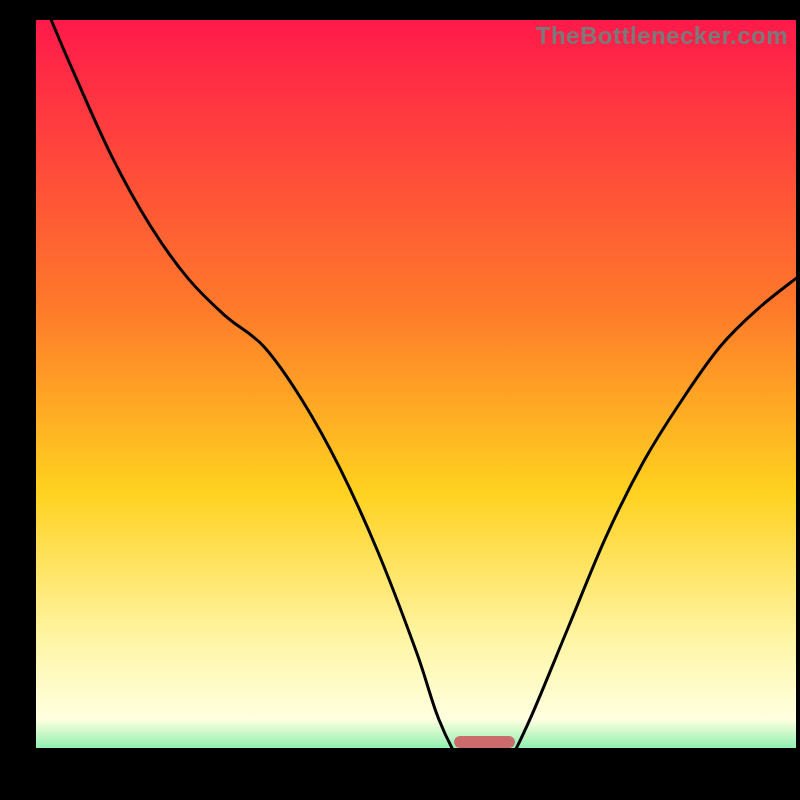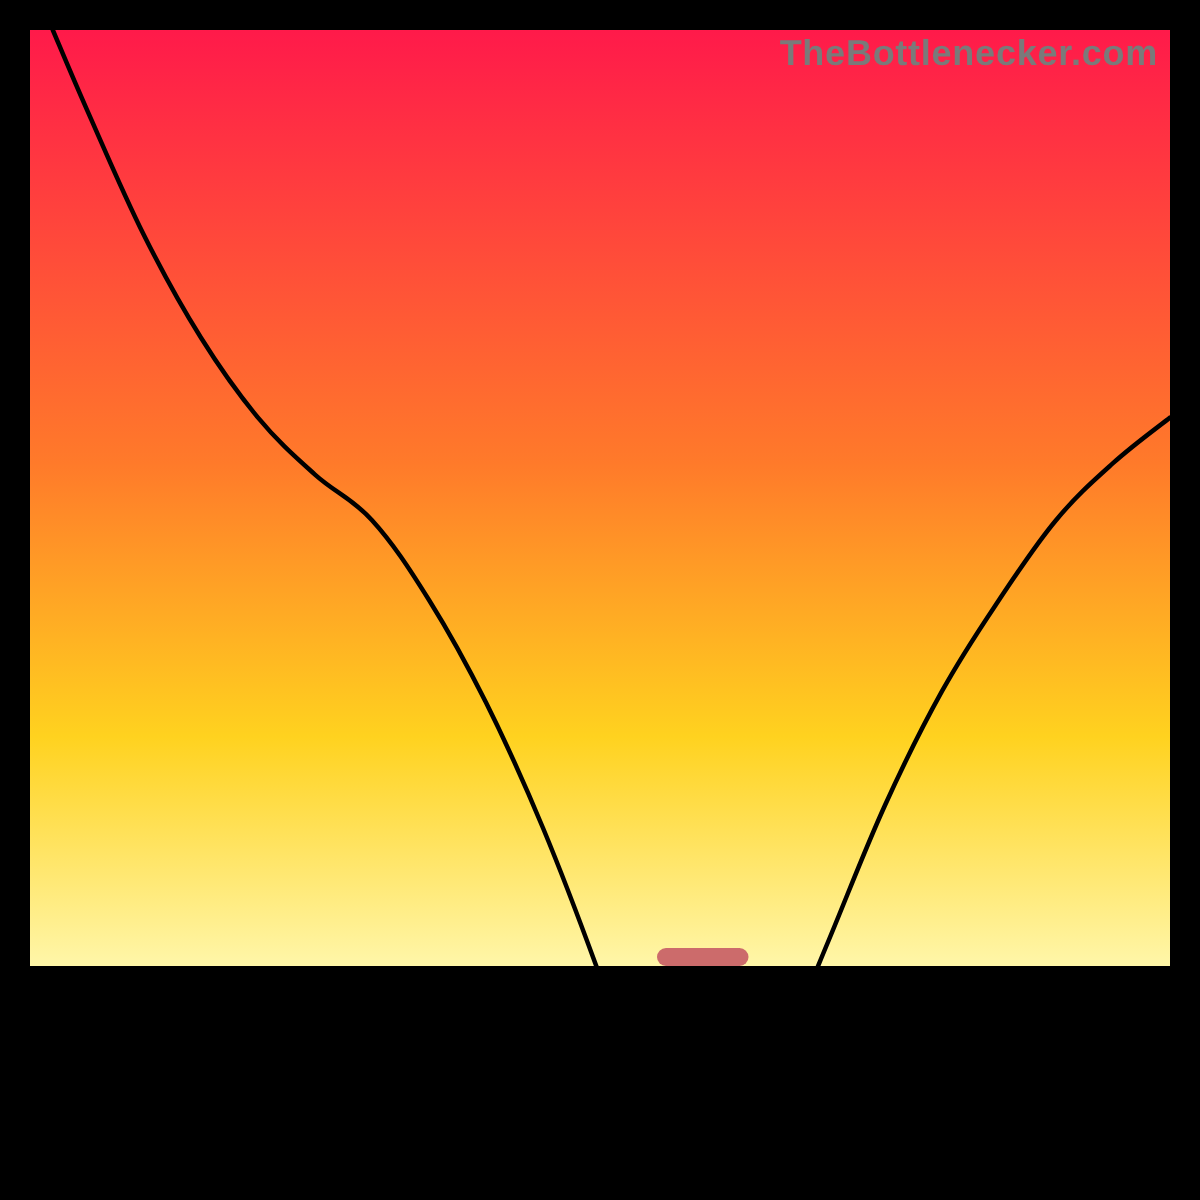--- a/index.html
+++ b/index.html
@@ -5,24 +5,24 @@
   html, body {
     margin: 0;
     padding: 0;
     width: 800px;
     height: 800px;
     background: #000;
     overflow: hidden;
   }
   .frame {
     position: absolute;
-    left: 20px;
+    left: 36px;
     top: 20px;
     width: 760px;
-    height: 624px;
+    height: 728px;
     overflow: hidden;
   }
   .gradient {
     position: absolute;
     inset: 0;
   }
   .watermark {
     position: absolute;
     top: 2px;
     right: 8px;

